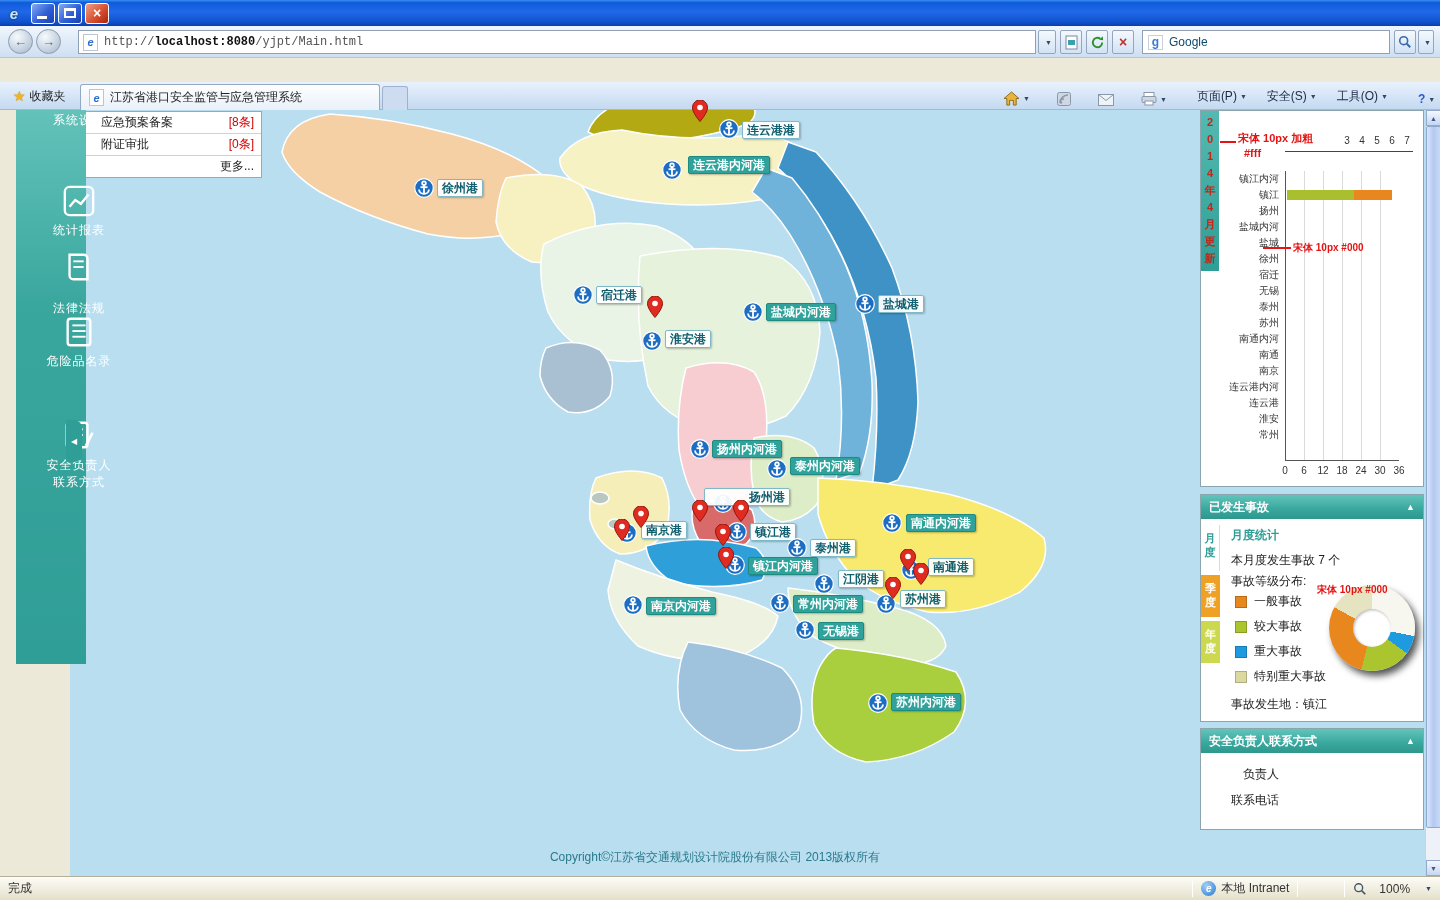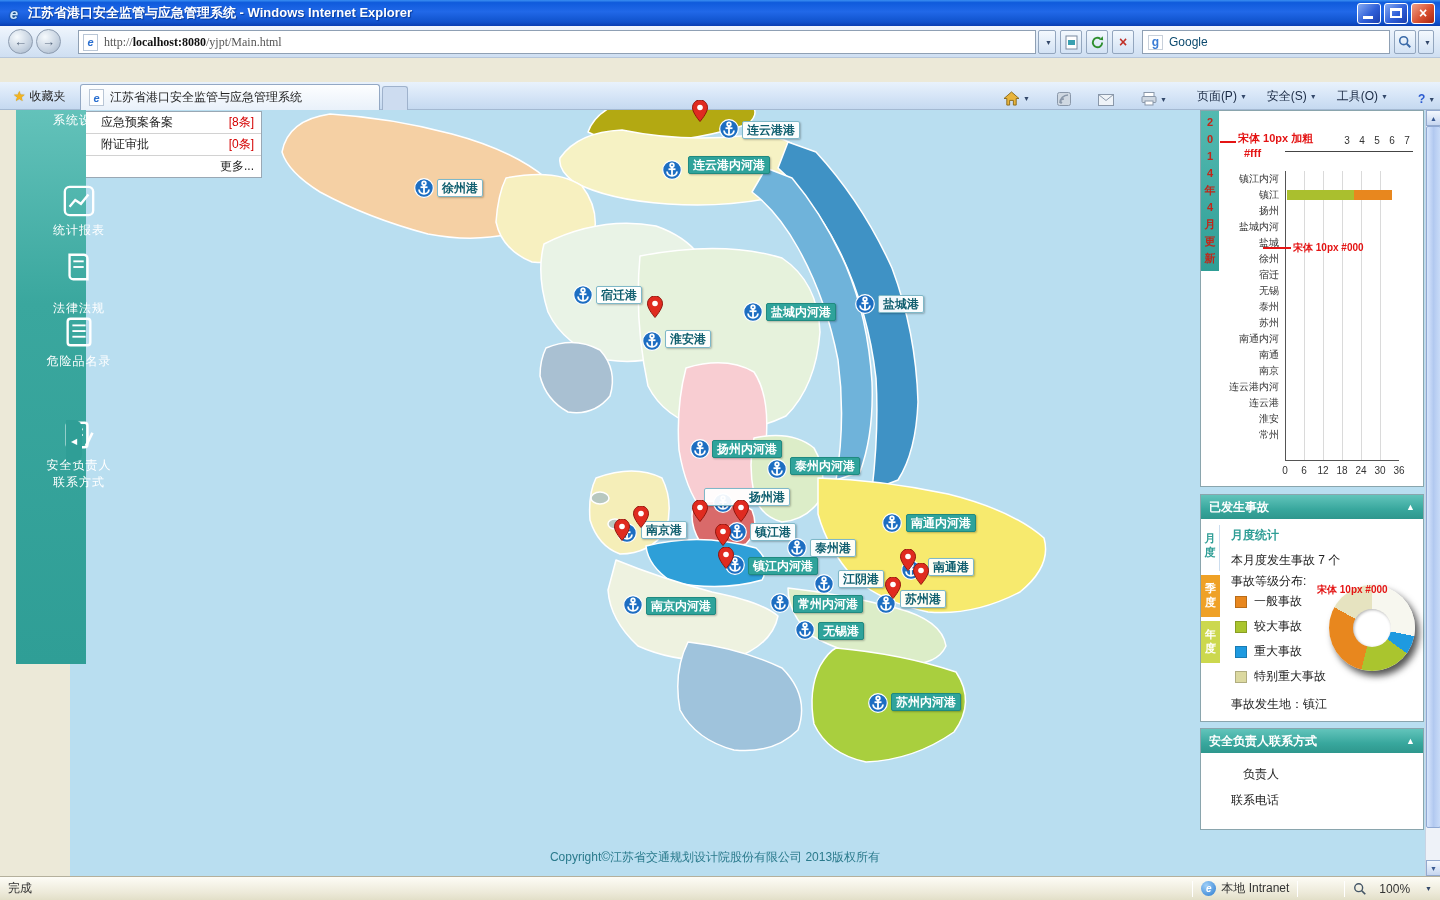--- a/index.html
+++ b/index.html
@@ -25,21 +25,21 @@
   
   .navbar{position:absolute;left:0;top:26px;width:1440px;height:32px;
     background:linear-gradient(180deg,#f0f6fd 0%,#dde9f7 55%,#cfdff2 100%);border-bottom:1px solid #b6c6da;}
   .navcircle{position:absolute;top:3px;width:25px;height:25px;border-radius:50%;border:1px solid #8d9cb0;
     background:radial-gradient(circle at 35% 30%,#f6fafd 0%,#c6d2e0 60%,#a2b2c6 100%);
     color:#5a6a80;display:flex;align-items:center;justify-content:center;font-size:13px;font-weight:bold;}
   .addr-box{position:absolute;left:78px;top:4px;width:958px;height:24px;background:#fff;border:1px solid #8fa0b4;
     display:flex;align-items:center;padding:0 4px;}
   .favicon-page{width:15px;height:17px;border:1px solid #b9c6d6;background:#fff;color:#2a6fd0;font-weight:bold;font-style:italic;
     font-size:11px;display:flex;align-items:center;justify-content:center;margin-right:6px;}
-  .url{font-family:Liberation Serif, serif;font-size:12px;color:#555;white-space:nowrap;}
+  .url{font-family:Liberation Mono, monospace;font-size:12px;color:#555;white-space:nowrap;}
   .url b{color:#111;}
   .mini-btn{position:absolute;top:4px;height:24px;border:1px solid #93a6be;border-radius:2px;
     background:linear-gradient(180deg,#f4f9fe,#d3e2f4);display:flex;align-items:center;justify-content:center;}
   .search-box{position:absolute;left:1142px;top:4px;width:248px;height:24px;background:#fff;border:1px solid #8fa0b4;
     display:flex;align-items:center;padding:0 5px;}
   .g-icon{width:15px;height:15px;border:1px solid #c8d0da;background:#fff;color:#3a7cd5;font-weight:bold;font-size:12px;
     display:flex;align-items:center;justify-content:center;margin-right:6px;}
   .search-ph{color:#0c4a6e;}
   .dd{font-size:7px;color:#33486a;margin-left:3px;}
 
@@ -135,21 +135,20 @@
   .zone-icon{width:15px;height:15px;border-radius:50%;background:radial-gradient(circle at 35% 30%,#9fd0f8,#2a7ad0);
     color:#fff;font-weight:bold;font-style:italic;font-size:10px;display:flex;align-items:center;justify-content:center;}
 </style>
 </head>
 <body>
 
 <div id="root">
 
   <div class="titlebar">
     <span class="ie-logo">e</span>
-    <span class="title-text">江苏省港口安全监管与应急管理系统 - Windows Internet Explorer</span>
     <div class="winbtns">
       <div class="winbtn btn-min">
           <span class="glyph-min"></span>
         </div>
       <div class="winbtn btn-max">
           <span class="glyph-max"></span>
         </div>
       <div class="winbtn btn-close">×</div>
     </div>
   </div>

